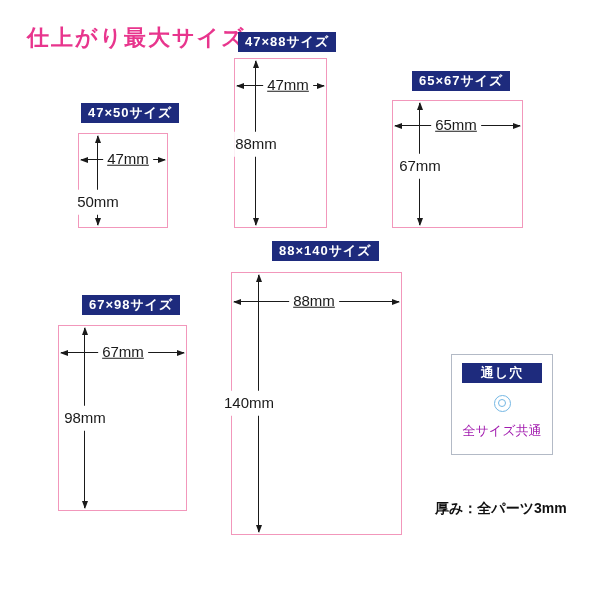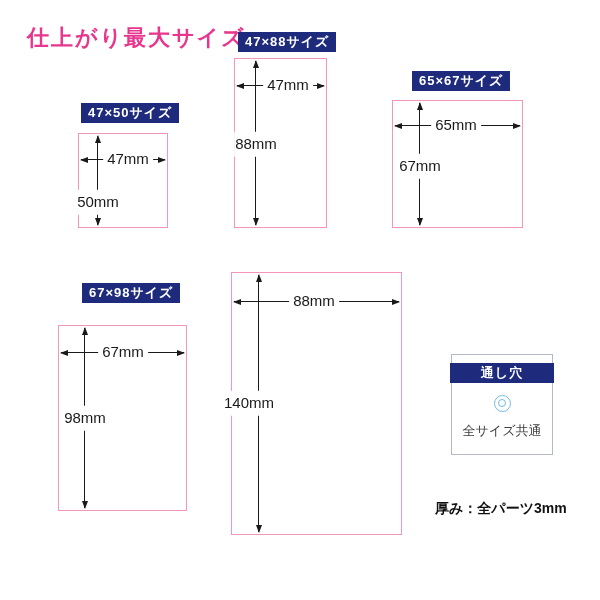--- a/index.html
+++ b/index.html
@@ -37,40 +37,40 @@
     border:3.5px solid transparent; border-left:none; border-right:8px solid #1a1a1a;
   }
   .hline::after {
     content:""; position:absolute; right:-1px; top:50%; transform:translateY(-50%);
     border:3.5px solid transparent; border-right:none; border-left:8px solid #1a1a1a;
   }
   .dim {
     position:absolute; transform:translate(-50%,-50%); background:#ffffff;
     font-size:15px; color:#1a1a1a; white-space:nowrap; line-height:1.1; z-index:2;
   }
-  .dim-w { padding:0 4px; }
+  .dim-w { padding:0 4px;text-decoration:underline; }
   .dim-h { padding:4px 1px; }
   .hole-panel {
     position:absolute; left:451px; top:354px; width:102px; height:101px;
     border:1px solid #b3bac6; background:#ffffff;
     display:flex; flex-direction:column; align-items:center;
   }
   .hole-tag {
-    margin-top:8px; width:104px; text-align:center;
+    margin-top:8px; width:80px; text-align:center;
     background:#1e2b7d; color:#ffffff; font-size:13px; font-weight:bold;
     padding:2px 0; letter-spacing:1px; line-height:1.2;
   }
   .hole-icon {
     margin-top:12px; width:17px; height:17px; border:1.5px solid #74b7e4;
     border-radius:50%; display:flex; align-items:center; justify-content:center;
   }
   .hole-icon::before {
     content:""; width:6px; height:6px; border:1.5px solid #74b7e4; border-radius:50%;
   }
-  .hole-note { margin-top:10px; font-size:13px; color:#404040; white-space:nowrap; }
+  .hole-note { margin-top:10px; font-size:13px; color:#a21caf; white-space:nowrap; }
   .thickness-note {
     position:absolute; left:435px; top:500px;
     font-size:14px; font-weight:bold; color:#111111; white-space:nowrap;
   }
   .footnotes {
     position:absolute; left:62px; top:545px;
     font-size:14px; font-weight:bold; color:#1a1a1a; line-height:16.5px;
     white-space:nowrap;
   }
 </style>
@@ -105,30 +105,31 @@
     <div class="size-tag" style="left:20px; margin-bottom:9px;">65×67サイズ</div>
     <div class="size-box" style="width:131px; height:128px;">
       <div class="vline" style="left:26px;"></div>
       <div class="hline" style="top:24px;"></div>
       <div class="dim dim-w" style="left:63px; top:24px;">65mm</div>
       <div class="dim dim-h" style="left:27px; top:65px;">67mm</div>
     </div>
   </div>
 
   <div class="size-group" style="left:58px; top:325px;">
-    <div class="size-tag" style="left:24px; margin-bottom:22px;">67×98サイズ</div>
+    <div class="size-tag" style="left:24px; margin-bottom:10px;">67×98サイズ</div>
     <div class="size-box" style="width:129px; height:186px;">
       <div class="vline" style="left:25px;"></div>
       <div class="hline" style="top:26px;"></div>
       <div class="dim dim-w" style="left:64px; top:26px;">67mm</div>
       <div class="dim dim-h" style="left:26px; top:92px;">98mm</div>
     </div>
   </div>
 
   <div class="size-group" style="left:231px; top:272px;">
+    <div class="size-tag" style="left:41px; margin-bottom:11px;">88×140サイズ</div>
     <div class="size-box" style="width:171px; height:263px;">
       <div class="vline" style="left:26px;"></div>
       <div class="hline" style="top:28px;"></div>
       <div class="dim dim-w" style="left:82px; top:28px;">88mm</div>
       <div class="dim dim-h" style="left:17px; top:130px;">140mm</div>
     </div>
   </div>
 
   <div class="hole-panel">
     <div class="hole-tag">通し穴</div>

